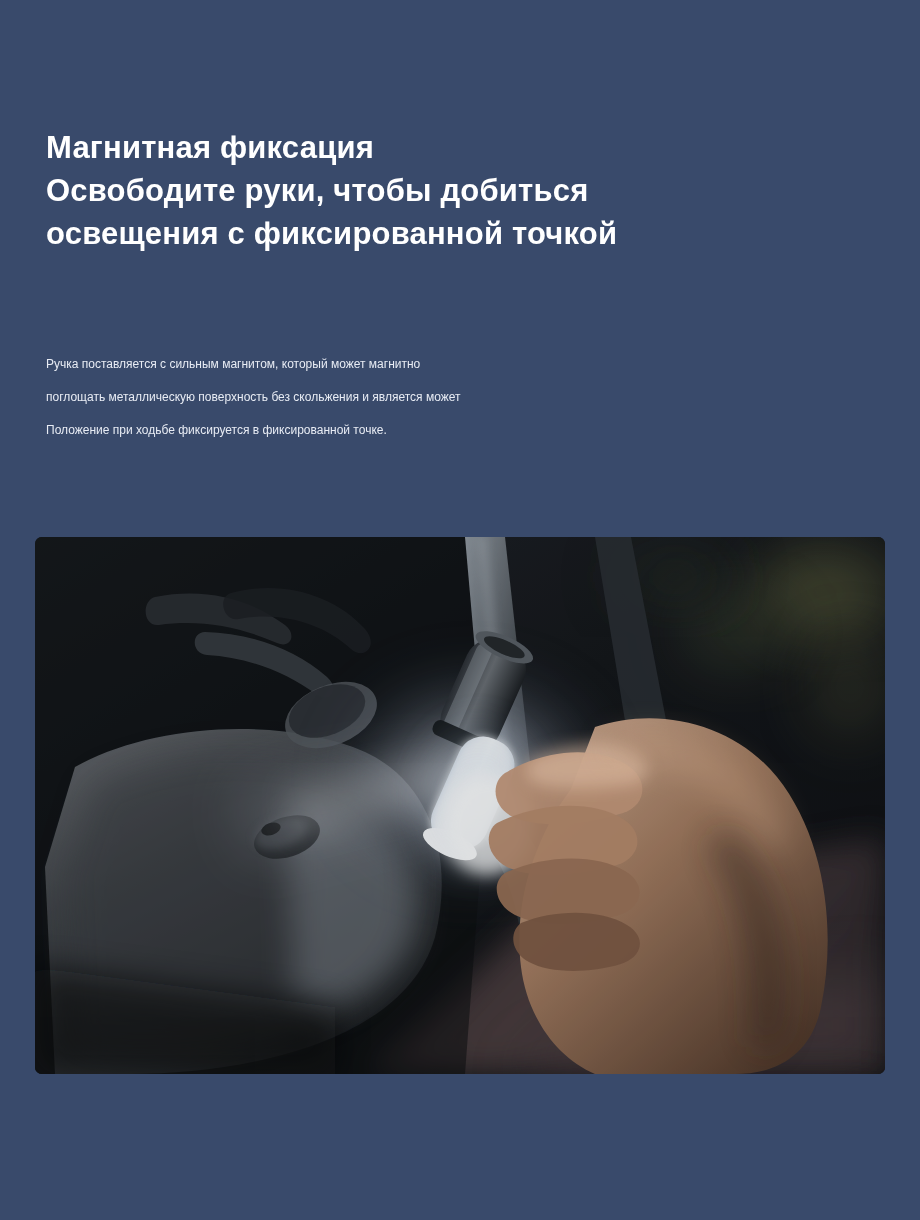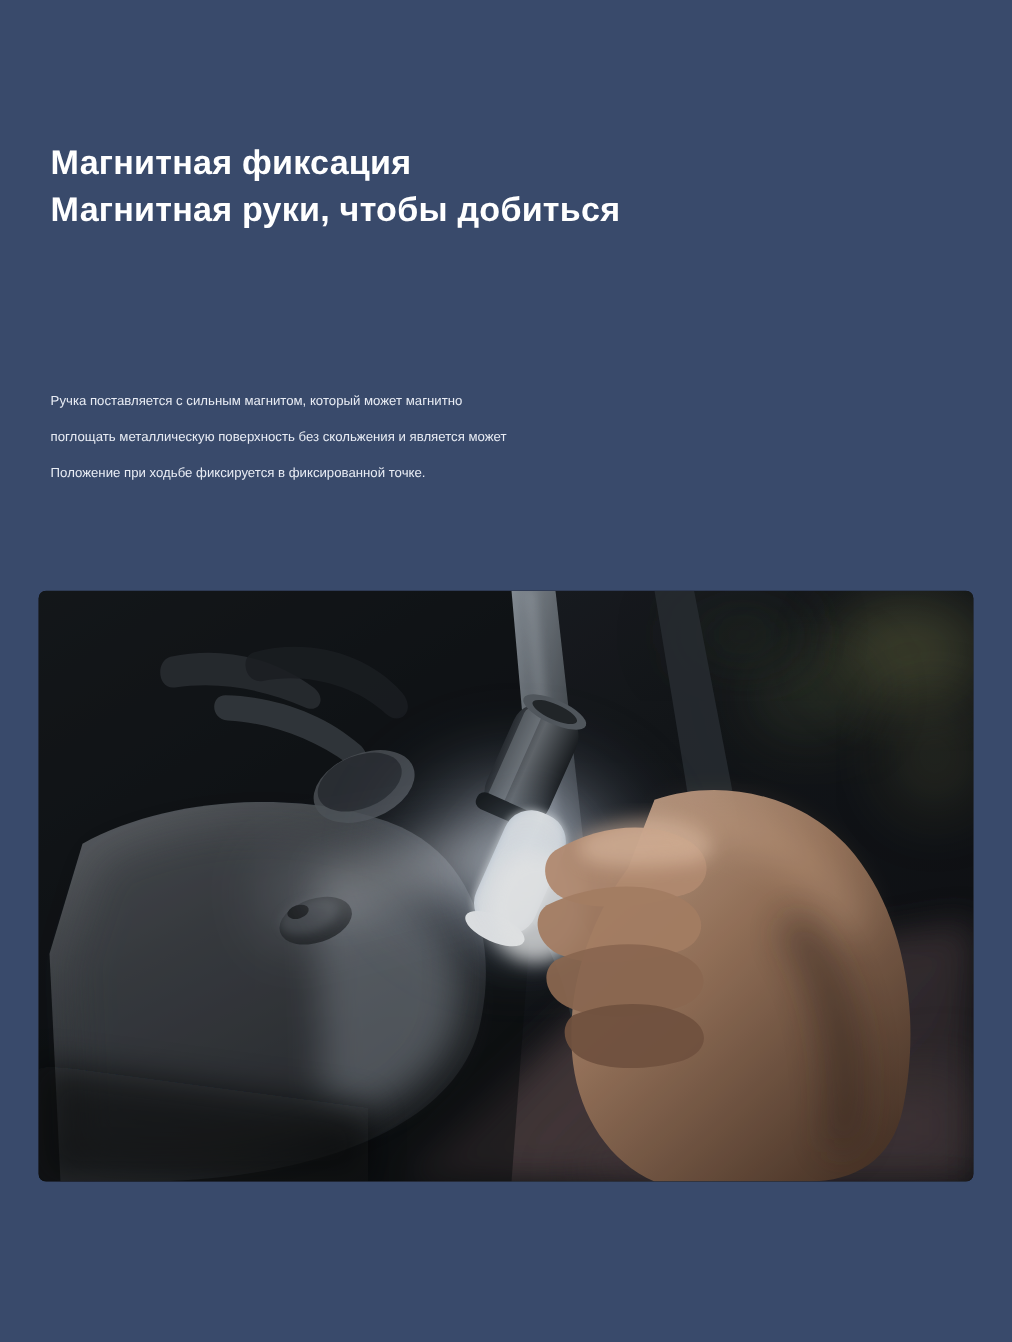--- a/index.html
+++ b/index.html
@@ -74,21 +74,22 @@
   }
 </style>
 </head>
 <body>
 
 <div class="page">
   <div class="content">
 
     <div class="headline">
       <span class="line">Магнитная фиксация</span>
-      <span class="line">Магнитная руки, чтобы добиться</span>
+      <span class="line">Освободите руки, чтобы добиться</span>
+      <span class="line">освещения с фиксированной точкой</span>
     </div>
 
     <div class="body-copy">
       <span class="line">Ручка поставляется с сильным магнитом, который может магнитно</span>
       <span class="line">поглощать металлическую поверхность без скольжения и является может</span>
       <span class="line">Положение при ходьбе фиксируется в фиксированной точке.</span>
     </div>
 
     <div class="photo">
 

